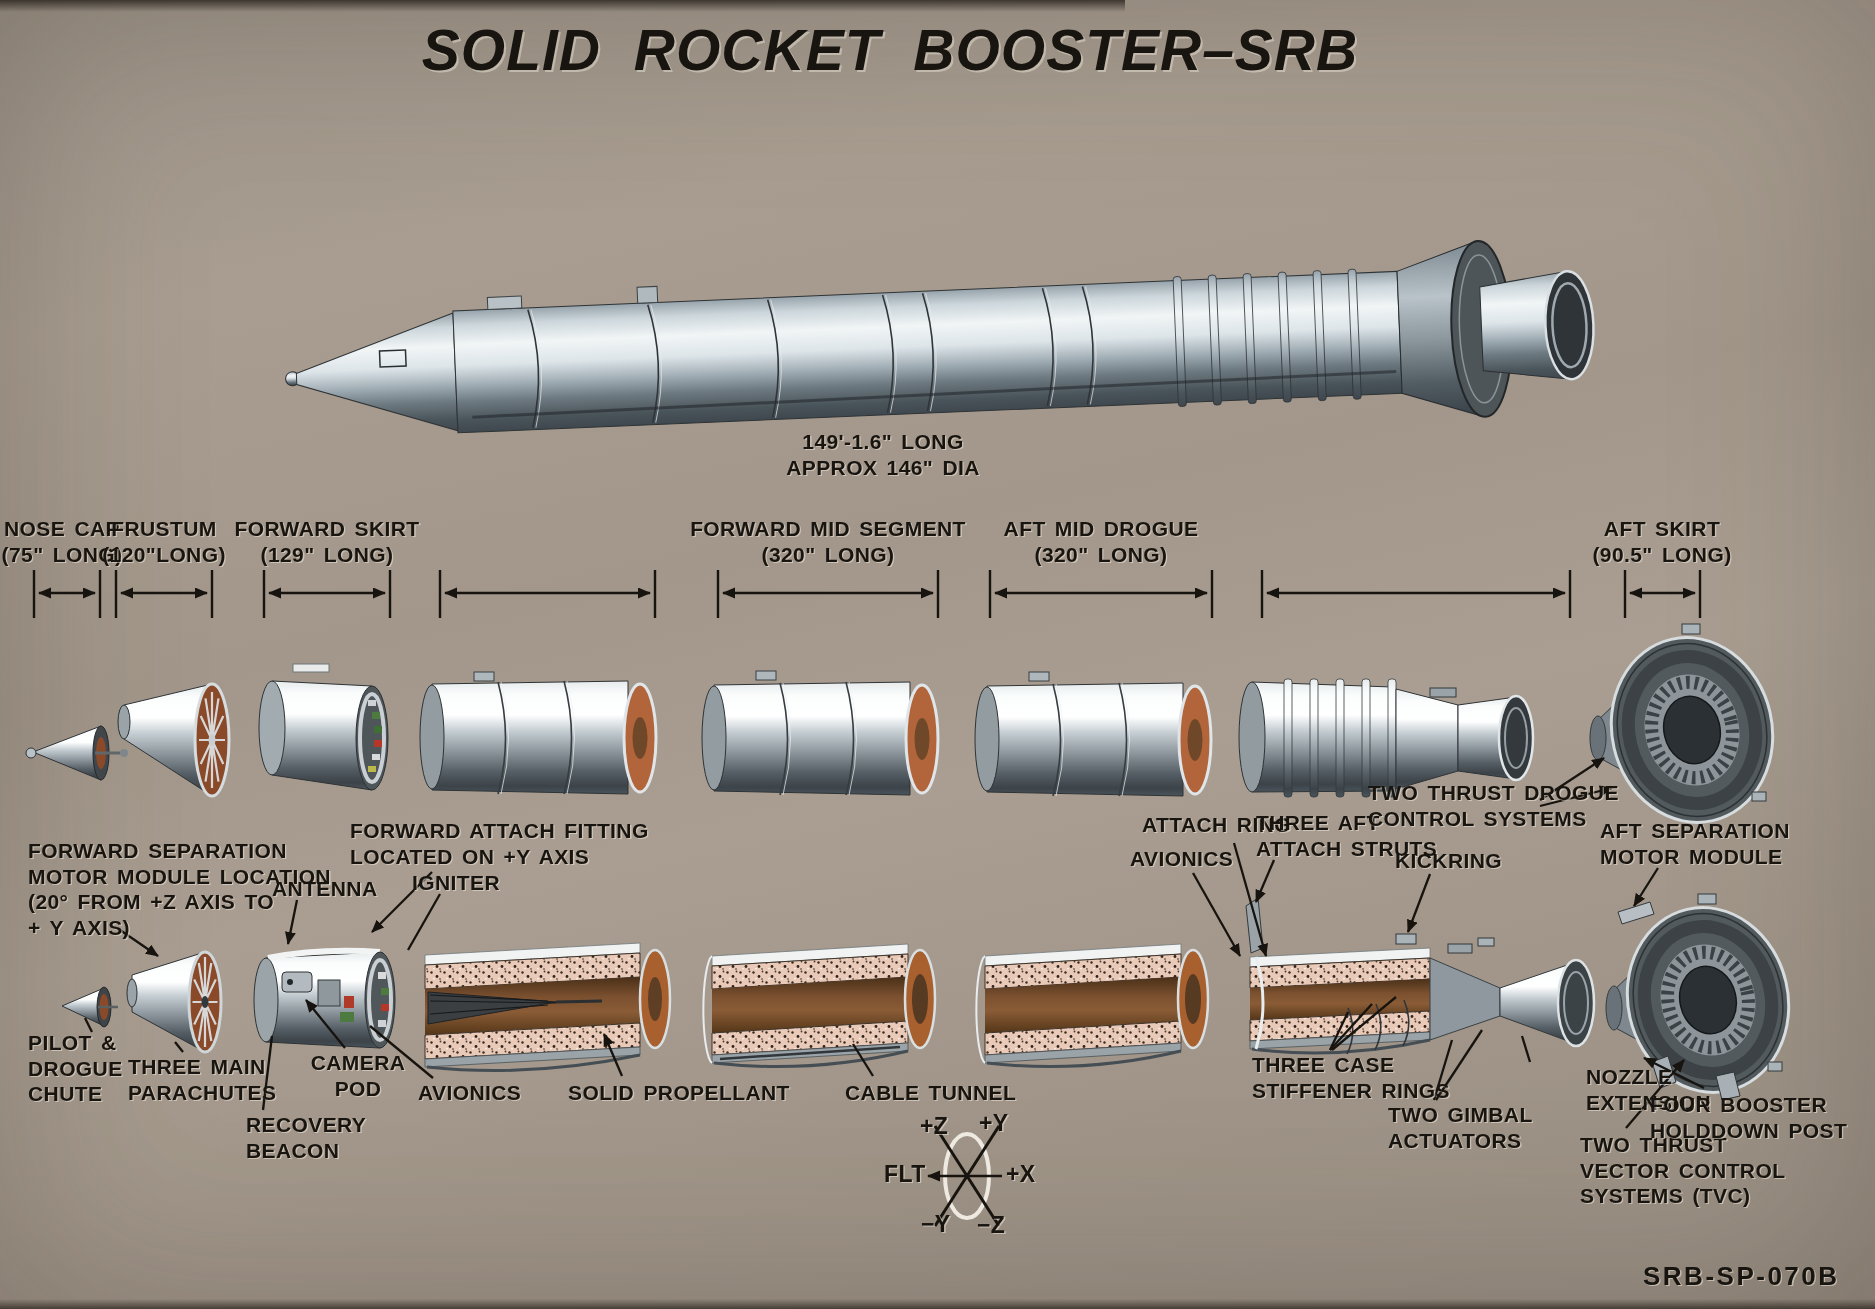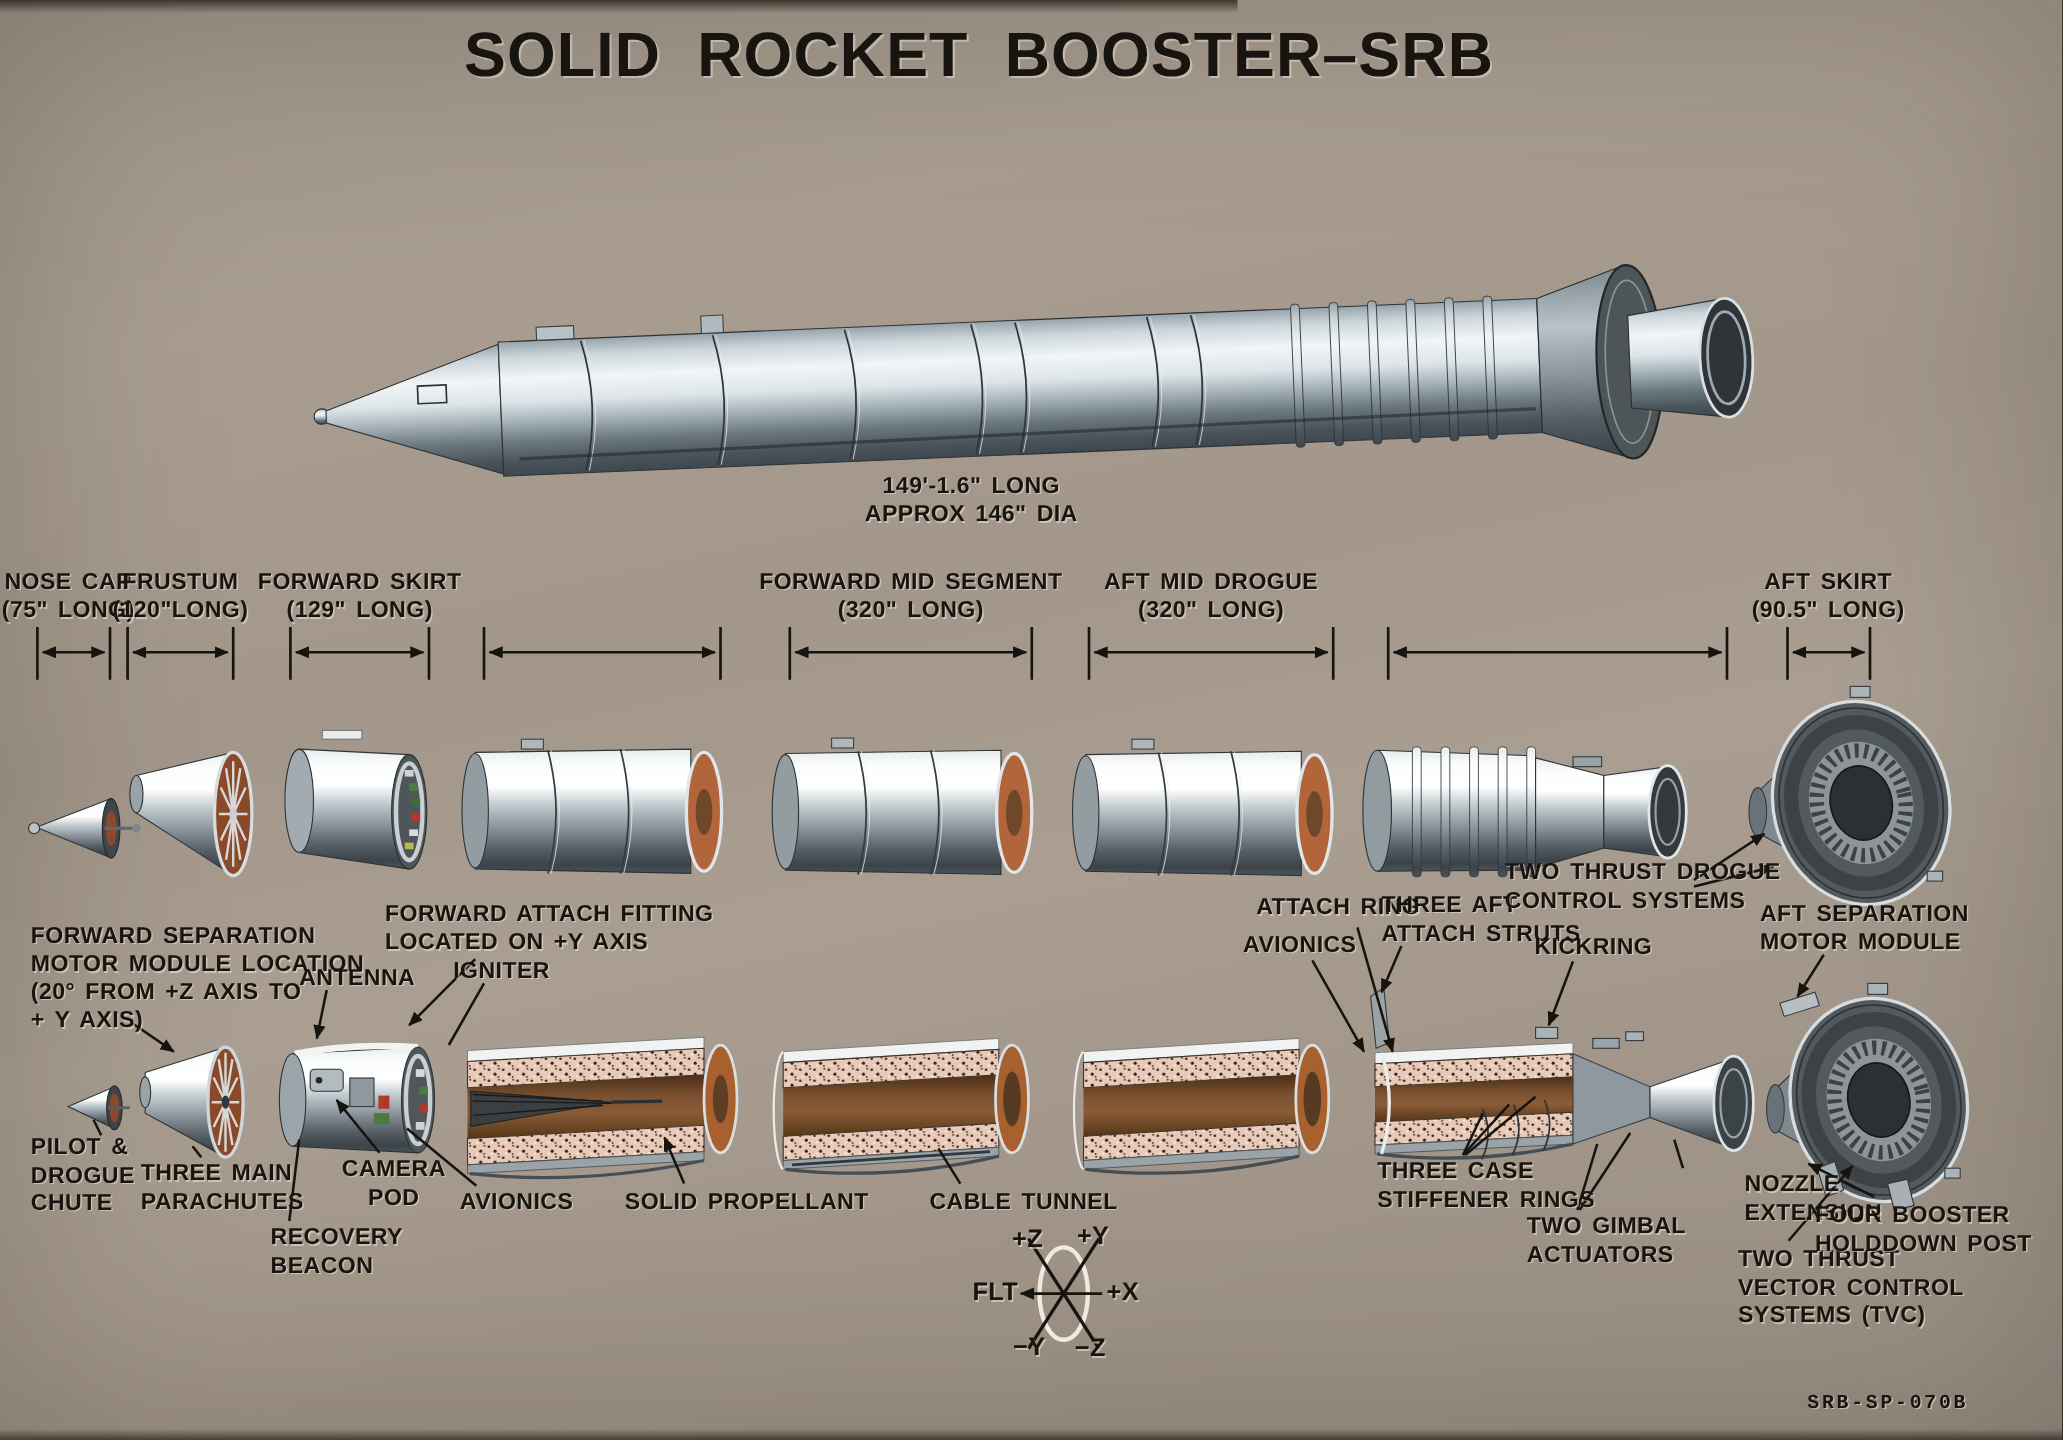--- a/index.html
+++ b/index.html
@@ -10,24 +10,24 @@
   .edge-top{position:absolute;top:0;left:0;width:60%;height:12px;
     background:linear-gradient(180deg,rgba(40,34,28,.8),rgba(40,34,28,0));pointer-events:none;}
   .edge-bottom{position:absolute;bottom:0;left:0;width:100%;height:10px;
     background:linear-gradient(0deg,rgba(45,39,32,.75),rgba(45,39,32,0));pointer-events:none;}
   .art{position:absolute;left:0;top:0;}
   .t{position:absolute;font-weight:700;font-size:21px;line-height:25.5px;color:#18140f;
      letter-spacing:.4px;word-spacing:3px;white-space:nowrap;
      text-shadow:1.3px 1.3px 0 rgba(238,230,217,.55);}
   .c{text-align:center;transform:translateX(-50%);}
   .title{font-size:57px;line-height:60px;letter-spacing:1px;word-spacing:16px;
-     text-shadow:2px 2px 0 rgba(240,233,220,.45);}
+     text-shadow:2px 2px 0 rgba(240,233,220,.45);font-style:italic;}
   .dim{text-align:center;}
   .axl{font-size:23px;}
-  .doc{font-size:18px;letter-spacing:2.5px;font-family:Liberation Mono, monospace;}
+  .doc{font-size:26px;letter-spacing:2.5px;}
 </style>
 </head>
 <body>
 
 <div class="canvas">
 
   <svg class="art" width="1875" height="1309" viewBox="0 0 1875 1309">
     <defs>
       <linearGradient id="metal" x1="0" y1="0" x2="0" y2="1">
         <stop offset="0" stop-color="#e7ebec"></stop>

